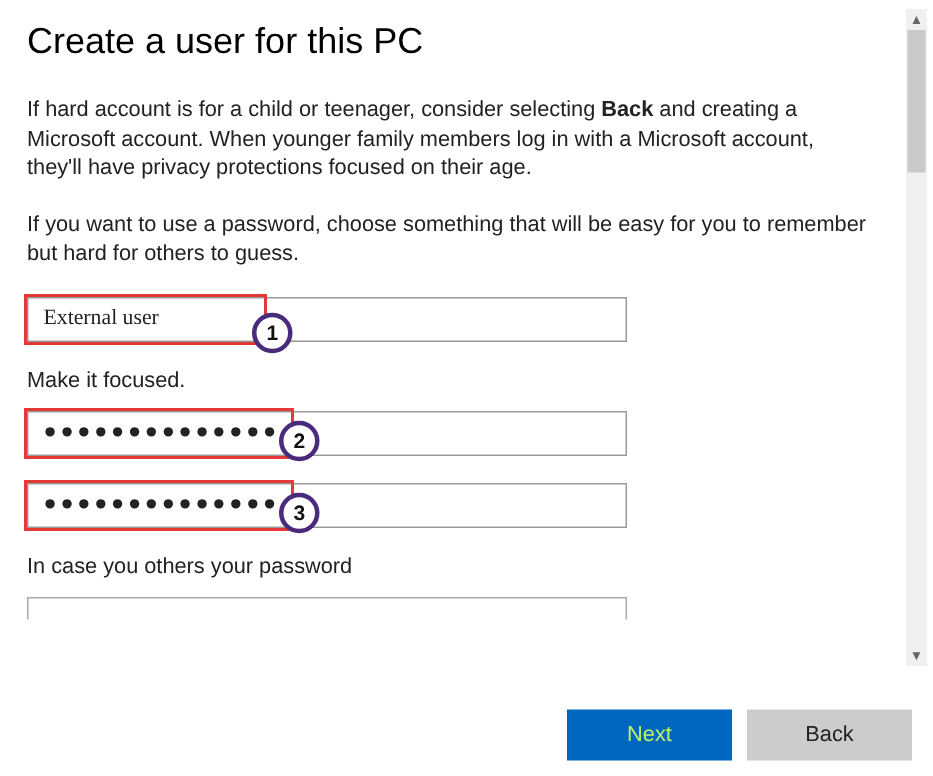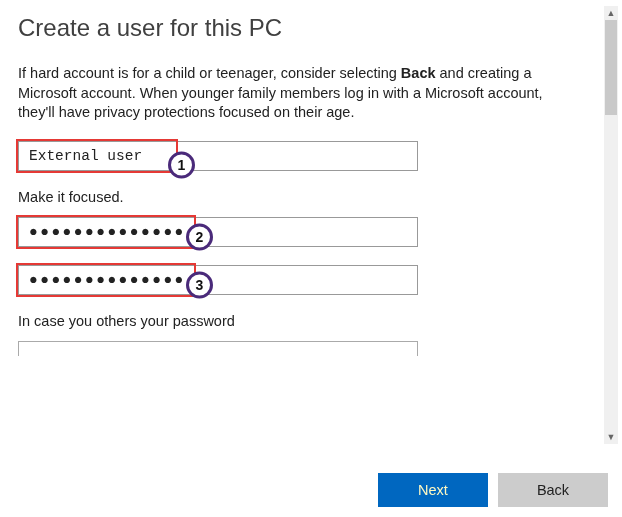--- a/index.html
+++ b/index.html
@@ -1,28 +1,28 @@
 <!DOCTYPE html>
 <html><head>
 <meta charset="utf-8">
 <style>
   * { box-sizing: border-box; margin: 0; padding: 0; }
   html, body { width: 622px; height: 517px; font-family: "Segoe UI", Arial, sans-serif; background: #fff; color: #000; overflow: hidden; }
   .viewport { position: relative; width: 622px; height: 517px; }
   .content { padding: 14px 18px 0 18px; width: 598px; }
-  .title { font-size: 24px; font-weight: 400; color: #404040; margin-bottom: 22px; }
+  .title { font-size: 24px; font-weight: 400; color: #000000; margin-bottom: 22px; }
   .para { font-size: 14.5px; line-height: 1.35; color: #222; margin-bottom: 18px; }
   .para b { font-weight: 700; }
   .qlabel { font-size: 14.5px; color: #222; margin-top: 10px; margin-bottom: 12px; }
   .field-row { position: relative; width: 400px; height: 34px; margin-bottom: 14px; }
   .field-row input {
     width: 400px; height: 30px;
     border: 1px solid #999; background: #fff;
     font-size: 14.5px; padding: 4px 10px; color: #222;
-    font-family: Liberation Mono, monospace; outline: none;
+    font-family: Liberation Serif, serif; outline: none;
   }
   .highlight-narrow { position: absolute; top: -2px; left: -2px; height: 34px; border: 2px solid #e53935; pointer-events: none; }
   .hn-1 { width: 162px; }
   .hn-23 { width: 180px; }
   .badge {
     position: absolute; top: 50%; transform: translateY(-50%);
     width: 27px; height: 27px; border-radius: 50%;
     border: 3px solid #4a2a7a; background: #fff;
     display: flex; align-items: center; justify-content: center;
     font-weight: 700; font-size: 14px; color: #111;
@@ -34,34 +34,35 @@
   .truncated-field {
     width: 400px; height: 15px; border: 1px solid #aaa; border-bottom: none;
   }
   .scrollbar { position: absolute; right: 4px; top: 6px; width: 14px; height: 438px; background: #f0f0f0; }
   .sb-arrow { width: 14px; height: 14px; display: flex; align-items: center; justify-content: center; color: #666; font-size: 9px; }
   .sb-track { position: absolute; top: 14px; bottom: 14px; left: 0; right: 0; }
   .sb-thumb { position: absolute; left: 1px; right: 1px; top: 0; height: 95px; background: #c9c9c9; }
   .sb-bottom { position: absolute; bottom: 0; }
   .footer { position: absolute; bottom: 10px; right: 14px; display: flex; gap: 10px; }
   .btn { width: 110px; height: 34px; font-size: 14.5px; border: none; cursor: pointer; font-family: inherit; }
-  .btn-primary { background: #0067c0; color: #fef9c3; }
+  .btn-primary { background: #0067c0; color: #bef264; }
   .btn-secondary { background: #ccc; color: #222; }
 </style>
 </head>
 <body>
 
 <div class="viewport">
   <div class="content">
     <h1 class="title">Create a user for this PC</h1>
 
     <p class="para">
       <span>If hard account is for a child or teenager, consider selecting </span><b>Back</b><span> and creating a Microsoft account. When younger family members log in with a Microsoft account, they'll have privacy protections focused on their age.</span>
     </p>
 
+    <p class="para">If you want to use a password, choose something that will be easy for you to remember but hard for others to guess.</p>
 
 
     <div class="field-row">
       <input type="text" value="External user" style="">
       <div class="highlight-narrow hn-1"></div>
       <div class="badge b1">1</div>
     </div>
 
     <div class="qlabel">Make it focused.</div>
 

